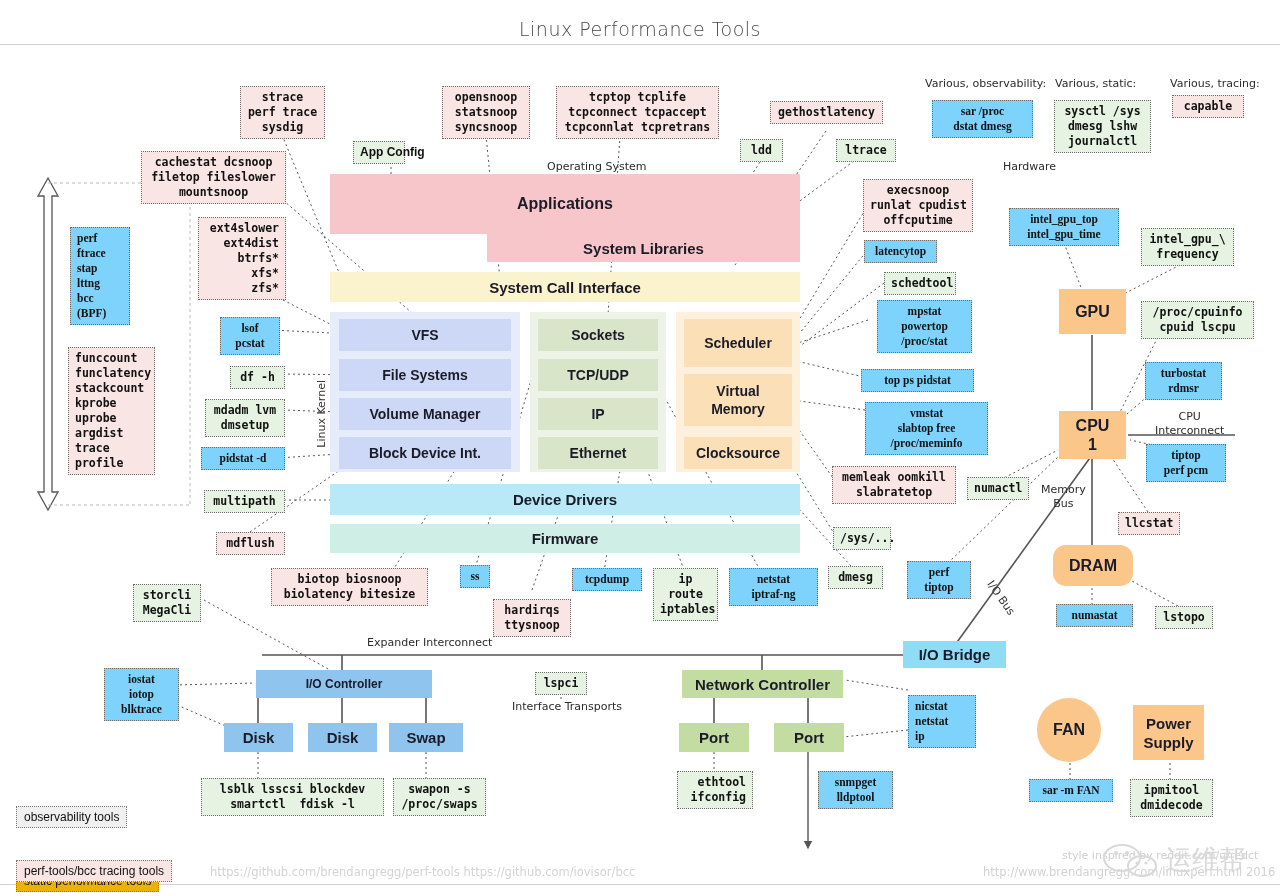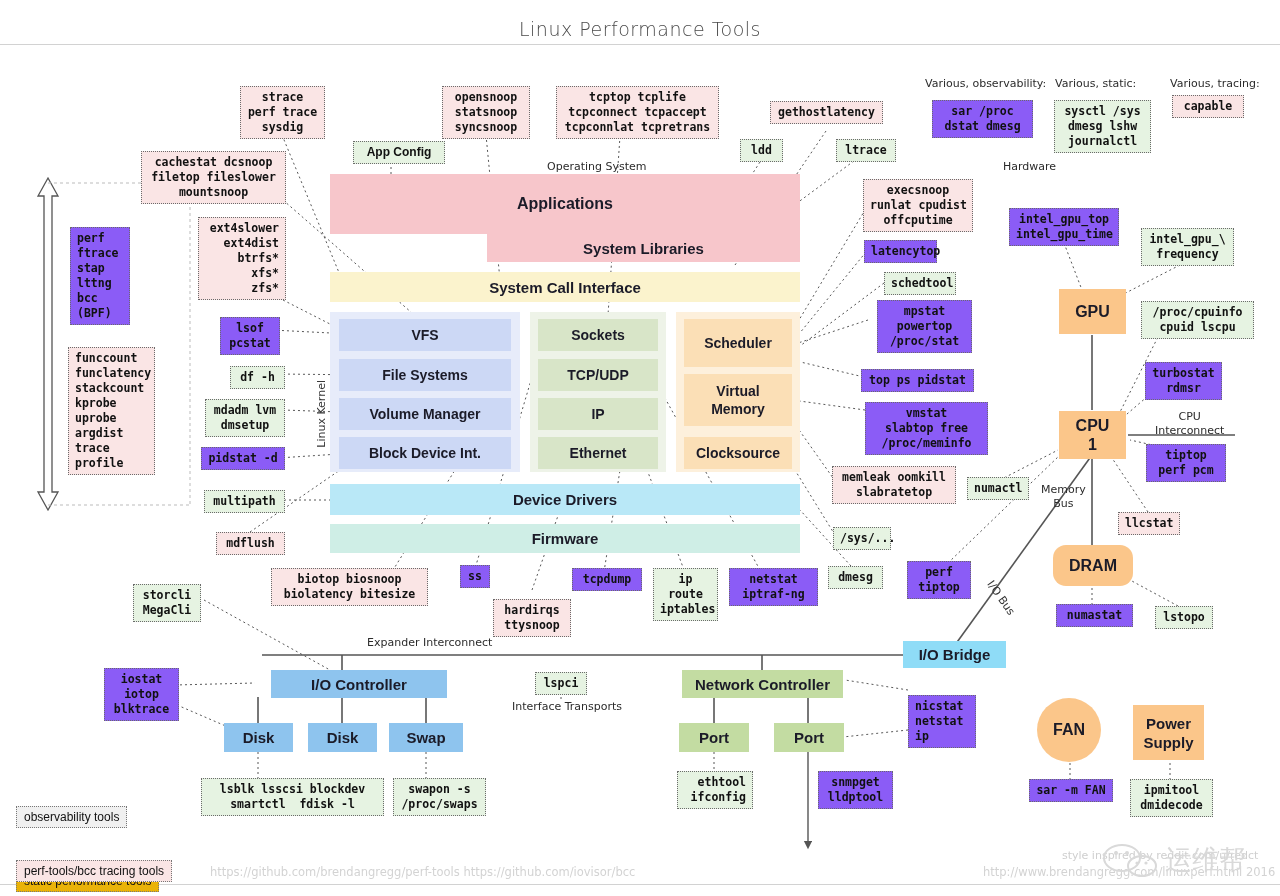--- a/index.html
+++ b/index.html
@@ -41,21 +41,21 @@
     font-size: 11.5px;
     font-weight: bold;
     line-height: 15px;
     color: #111;
     padding: 3px 6px;
     border: 1px dotted #6b6b6b;
     white-space: pre;
     text-align: center;
     z-index: 5;
   }
-  .tool.obs   { background: #8b5cf6; }
+  .tool.obs   { background: #7dd3fc; font-family: Liberation Serif, serif; }
   .tool.stat  { background: #e6f3e2; }
   .tool.trace { background: #fae5e5; }
   .tool.ra { text-align: right; }
   .tool.la { text-align: left; }
 
   
   .tool.sans {
     font-family: "Liberation Sans", sans-serif;
     font-size: 12px;
     font-weight: bold;
@@ -350,21 +350,21 @@
   <div class="block c-cpugroup band" style="left:676px;top:312px;width:124px;height:160px;"></div>
   <div class="block c-cpu" style="left:684px;top:319px;width:108px;height:48px;font-size:14px;">Scheduler</div>
   <div class="block c-cpu" style="left:684px;top:374px;width:108px;height:52px;font-size:14px;white-space:pre-line;line-height:18px;">Virtual
 Memory</div>
   <div class="block c-cpu" style="left:684px;top:437px;width:108px;height:32px;font-size:14px;">Clocksource</div>
 
   <div class="block c-drv" style="left:330px;top:484px;width:470px;height:31px;font-size:15px;">Device Drivers</div>
   <div class="block c-fw" style="left:330px;top:524px;width:470px;height:29px;font-size:15px;">Firmware</div>
 
   <div class="block c-bridge" style="left:903px;top:641px;width:103px;height:27px;font-size:15px;">I/O Bridge</div>
-  <div class="block c-hwblue" style="left:256px;top:670px;width:176px;height:28px;font-size:15px;margin-left:15px;">I/O Controller</div>
+  <div class="block c-hwblue" style="left:256px;top:670px;width:176px;height:28px;font-size:12px;">I/O Controller</div>
   <div class="block c-hwblue" style="left:224px;top:723px;width:69px;height:29px;font-size:15px;">Disk</div>
   <div class="block c-hwblue" style="left:308px;top:723px;width:69px;height:29px;font-size:15px;">Disk</div>
   <div class="block c-hwblue" style="left:389px;top:723px;width:74px;height:29px;font-size:15px;">Swap</div>
 
   <div class="block c-green" style="left:682px;top:670px;width:161px;height:28px;font-size:15px;">Network Controller</div>
   <div class="block c-green" style="left:679px;top:723px;width:70px;height:29px;font-size:15px;">Port</div>
   <div class="block c-green" style="left:774px;top:723px;width:70px;height:29px;font-size:15px;">Port</div>
 
   <div class="block c-orange" style="left:1059px;top:289px;width:67px;height:45px;font-size:16px;">GPU</div>
   <div class="block c-orange" style="left:1059px;top:411px;width:67px;height:48px;font-size:16px;white-space:pre-line;line-height:19px;">CPU
@@ -385,21 +385,21 @@
 tcpconnect tcpaccept
 tcpconnlat tcpretrans</div>
   <div class="tool trace" style="left:770px;top:101px;width:113px;">gethostlatency</div>
   <div class="tool obs" style="left:932px;top:100px;width:101px;">sar /proc
 dstat dmesg</div>
   <div class="tool stat" style="left:1054px;top:100px;width:97px;">sysctl /sys
 dmesg lshw
 journalctl</div>
   <div class="tool trace" style="left:1172px;top:95px;width:72px;">capable</div>
 
-  <div class="tool stat sans" style="left:353px;top:141px;width:92px;">App Config</div>
+  <div class="tool stat sans" style="left:353px;top:141px;width:52px;">App Config</div>
   <div class="tool trace" style="left:141px;top:151px;width:145px;">cachestat dcsnoop
 filetop fileslower
 mountsnoop</div>
   <div class="tool stat" style="left:740px;top:139px;width:43px;">ldd</div>
   <div class="tool stat" style="left:836px;top:139px;width:60px;">ltrace</div>
   <div class="tool trace" style="left:863px;top:179px;width:110px;">execsnoop
 runlat cpudist
 offcputime</div>
   <div class="tool obs" style="left:1009px;top:208px;width:110px;">intel_gpu_top
 intel_gpu_time</div>

